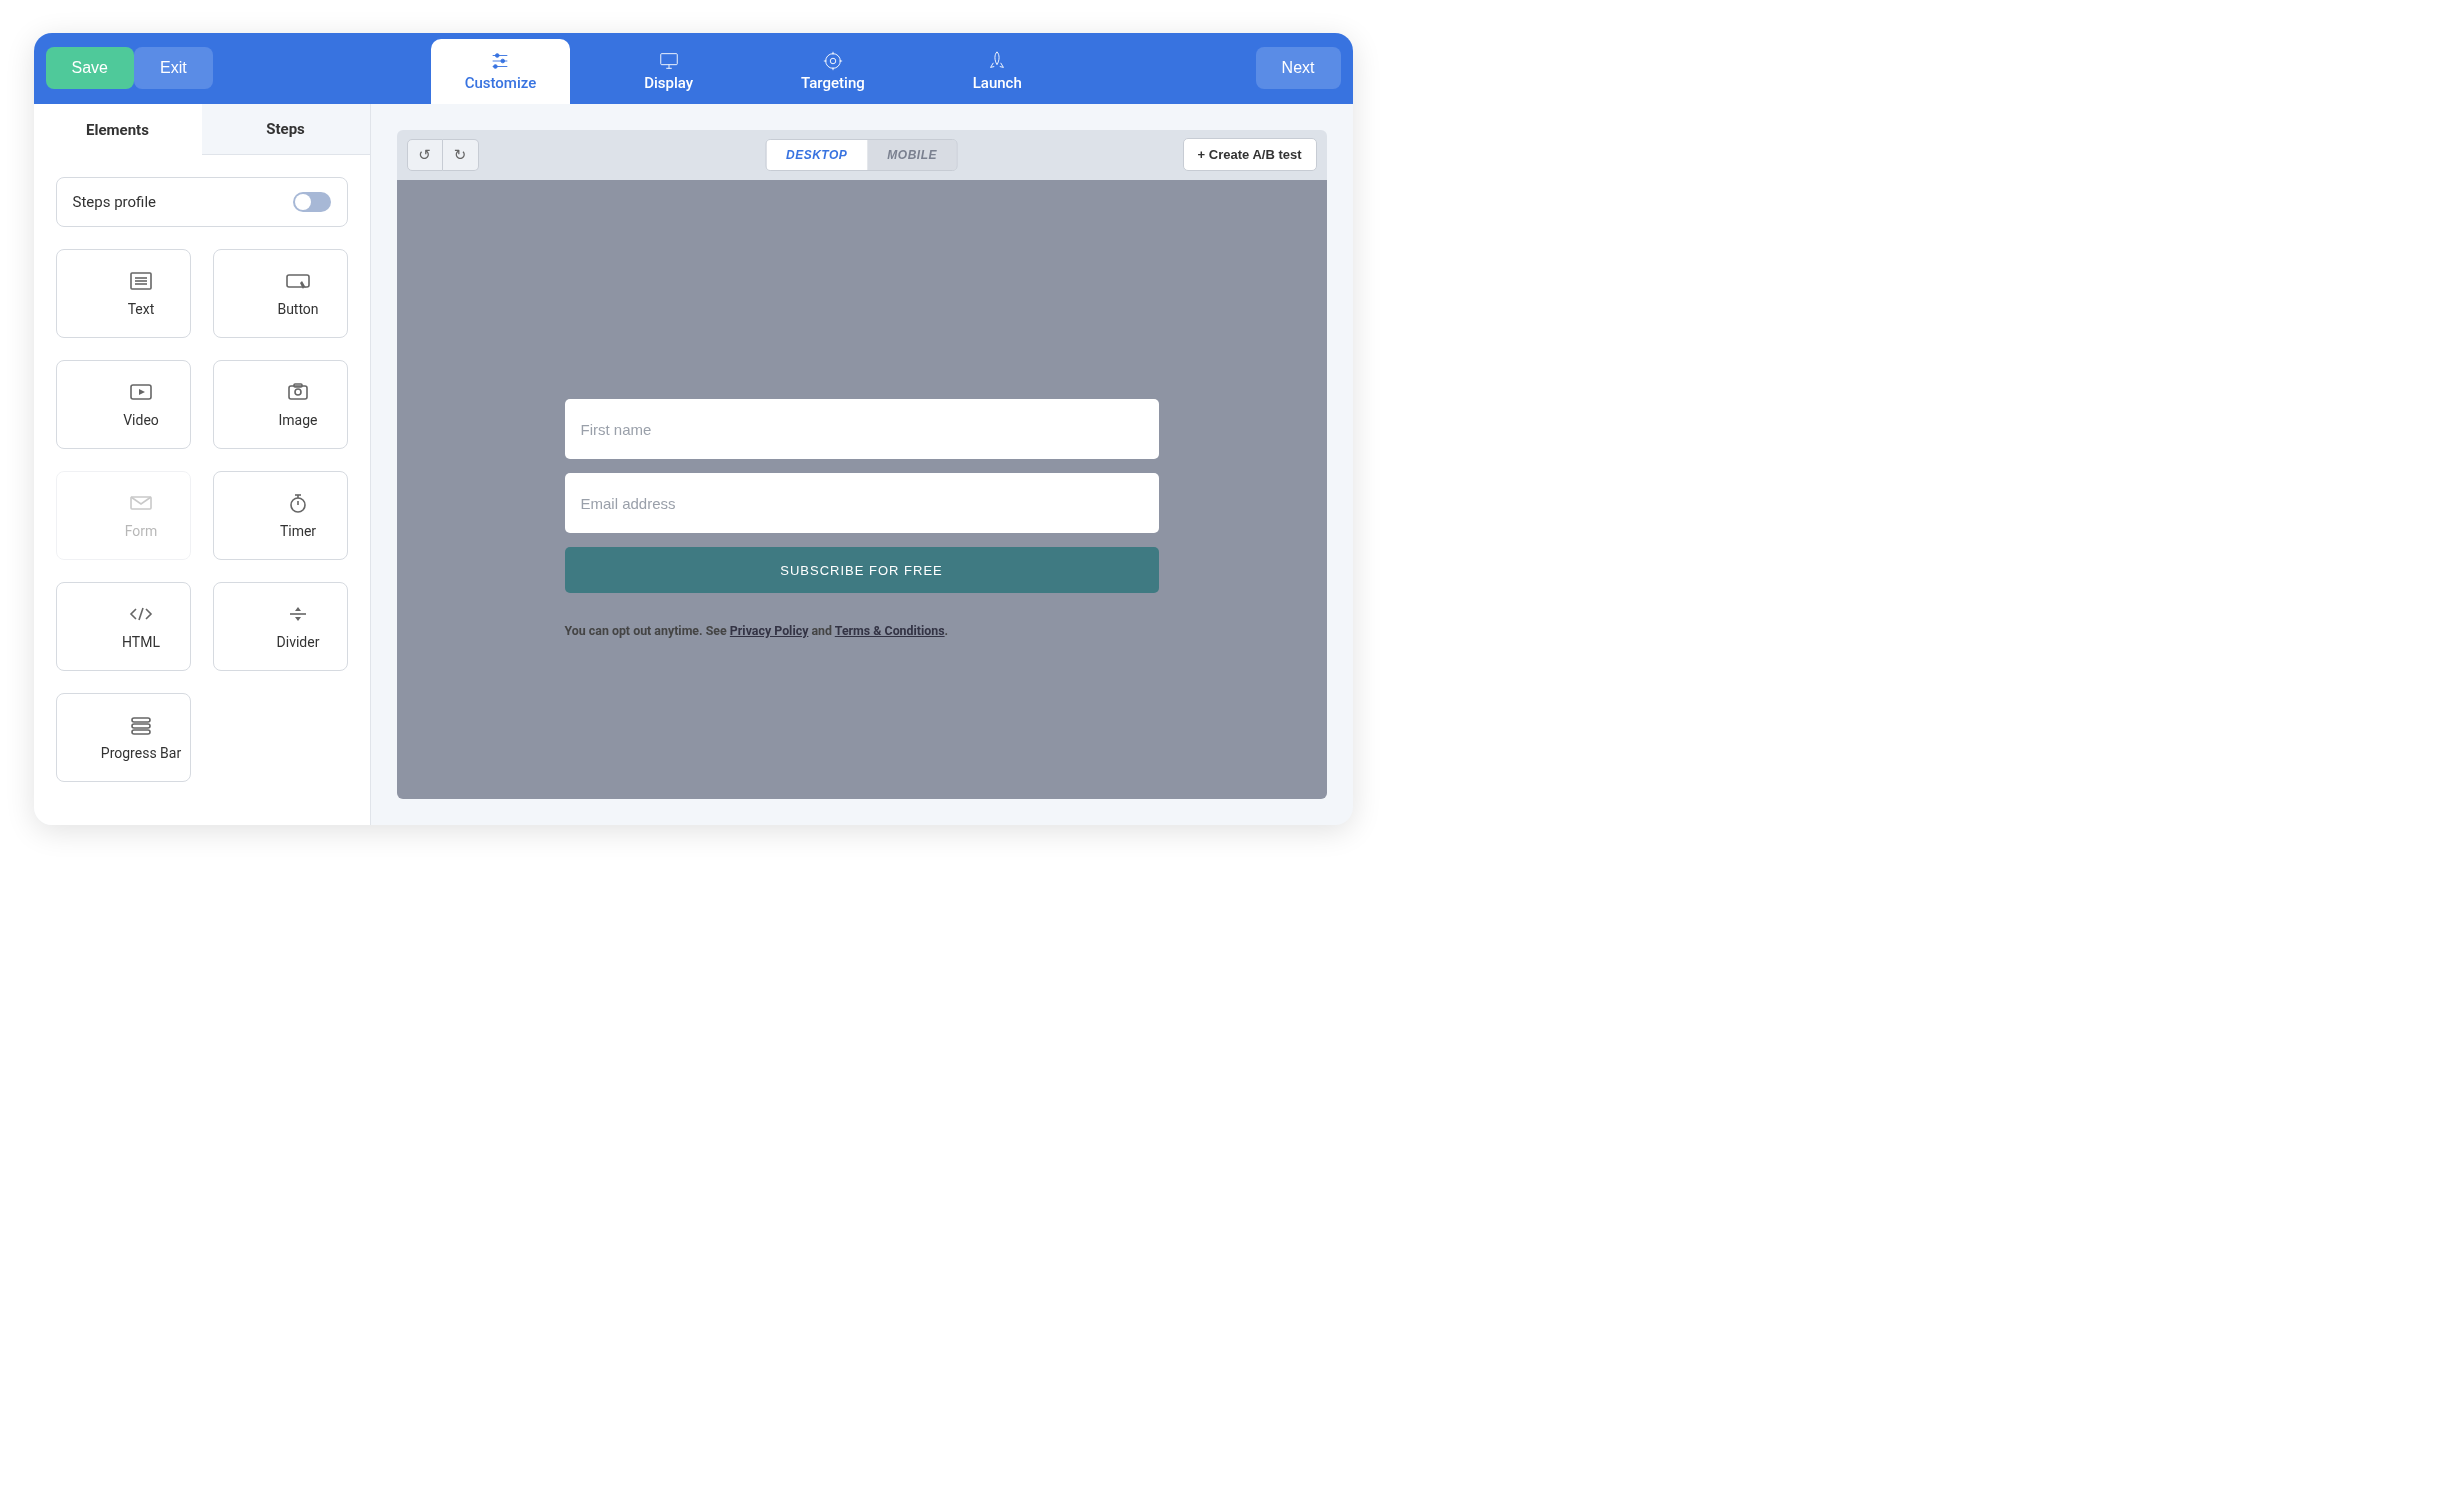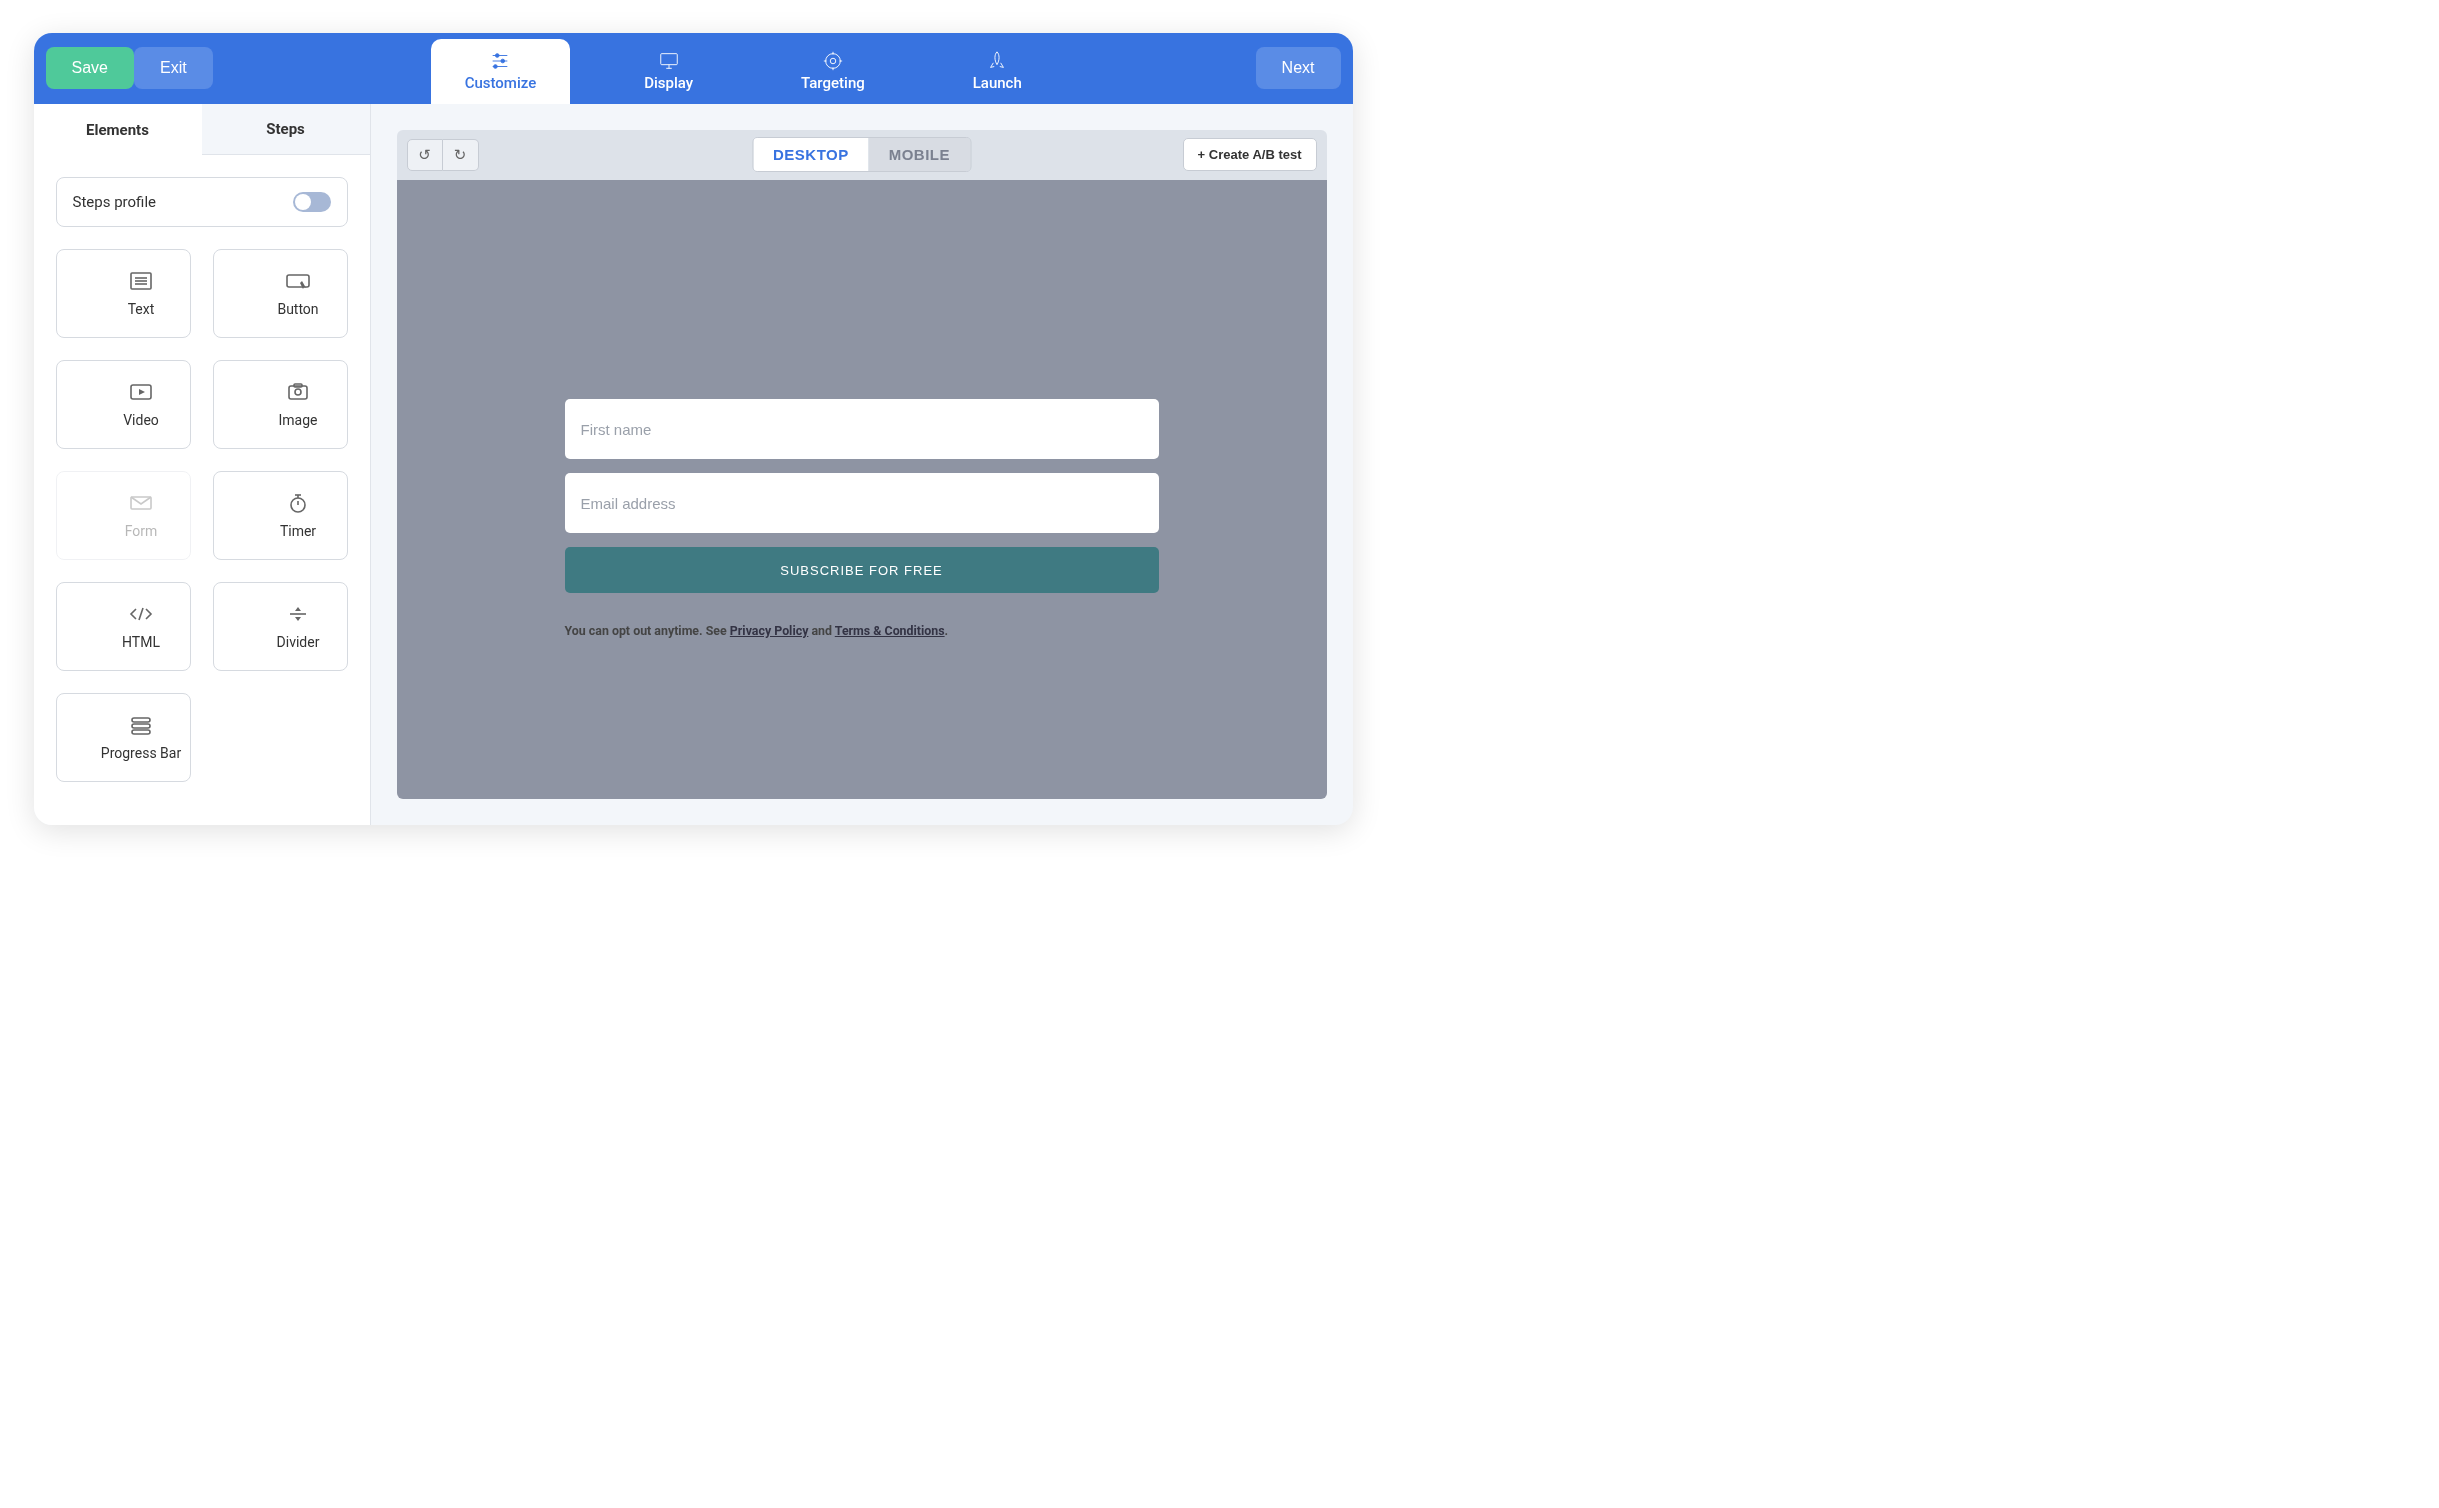--- a/index.html
+++ b/index.html
@@ -164,22 +164,22 @@
     width:36px;height:32px;border:1px solid #c7ccd4;background:#eef1f5;
     display:flex;align-items:center;justify-content:center;cursor:pointer;font-size:15px;color:#666;
   }
   .hist-btn:first-child{border-radius:5px 0 0 5px;}
   .hist-btn:nth-child(2){border-radius:0 5px 5px 0;border-left:none;}
   .device-switch{
     position:absolute;left:50%;transform:translateX(-50%);
     display:flex;border:1px solid #c7ccd4;border-radius:5px;overflow:hidden;
   }
   .device-btn{
-    padding:8px 20px;font-size:15px;font-weight:700;letter-spacing:0.5px;cursor:pointer;border:none;
-    background:#d8dce3;color:#7b8190;
+    padding:8px 20px;font-size:12px;font-weight:700;letter-spacing:0.5px;cursor:pointer;border:none;
+    background:#d8dce3;color:#7b8190;font-style:italic;
   }
   .device-btn.active{background:#fff;color:var(--blue);}
   .ab-btn{
     margin-left:auto;background:#fff;border:1px solid #c7ccd4;border-radius:5px;
     padding:8px 14px;font-size:13px;font-weight:600;color:#333;cursor:pointer;
   }
   .canvas{
     flex:1;background:var(--panel-gray);border-radius:0 0 6px 6px;
     display:flex;align-items:center;justify-content:center;
   }

